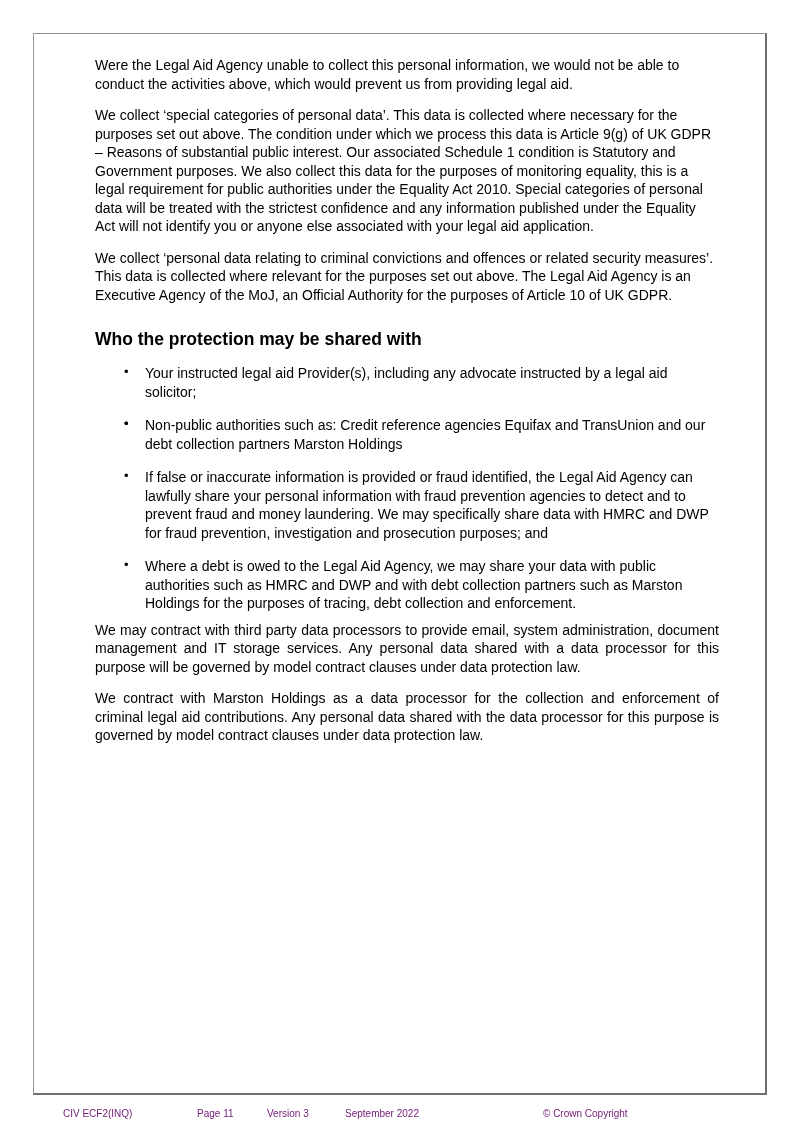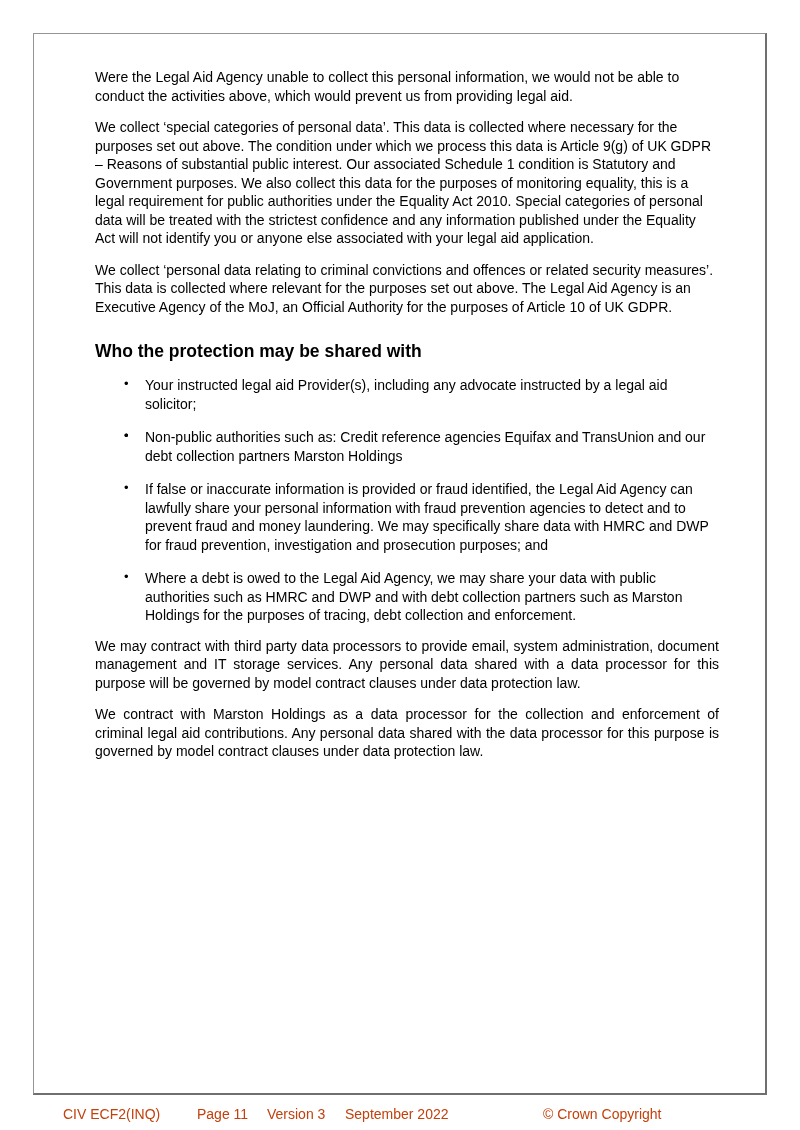--- a/index.html
+++ b/index.html
@@ -19,21 +19,21 @@
     border: 1px solid #949494;
     border-right: 2px solid #6f6f6f;
     border-bottom: 2px solid #6f6f6f;
     padding: 22px 46px 0 61px;
     overflow: hidden;
     background: #ffffff;
   }
   .frame p {
     font-size: 14px;
     line-height: 18.5px;
-    margin: 12px 0 13px 0;
+    margin: 0 0 13px 0;
   }
   .heading {
     font-size: 17.5px;
     line-height: 22px;
     font-weight: 700;
     margin: 24px 0 14px 0;
   }
   ul.bullets {
     list-style: none;
     margin: 2px 0 0 0;
@@ -50,23 +50,23 @@
   .marker {
     position: absolute;
     left: 29px; top: -1px;
     font-size: 13px;
   }
   .justify { text-align: justify; }
   .footer {
     position: absolute;
     left: 0; top: 1104px;
     width: 800px; height: 22px;
-    font-size: 14px;
+    font-size: 10px;
     line-height: 20px;
-    color: #c2410c;
+    color: #701a75;
   }
   .footer span { position: absolute; top: 0; white-space: nowrap; }
   .f-ref  { left: 63px; }
   .f-page { left: 197px; }
   .f-ver  { left: 267px; }
   .f-date { left: 345px; }
   .f-copy { left: 543px; }
 </style>
 </head>
 <body>

